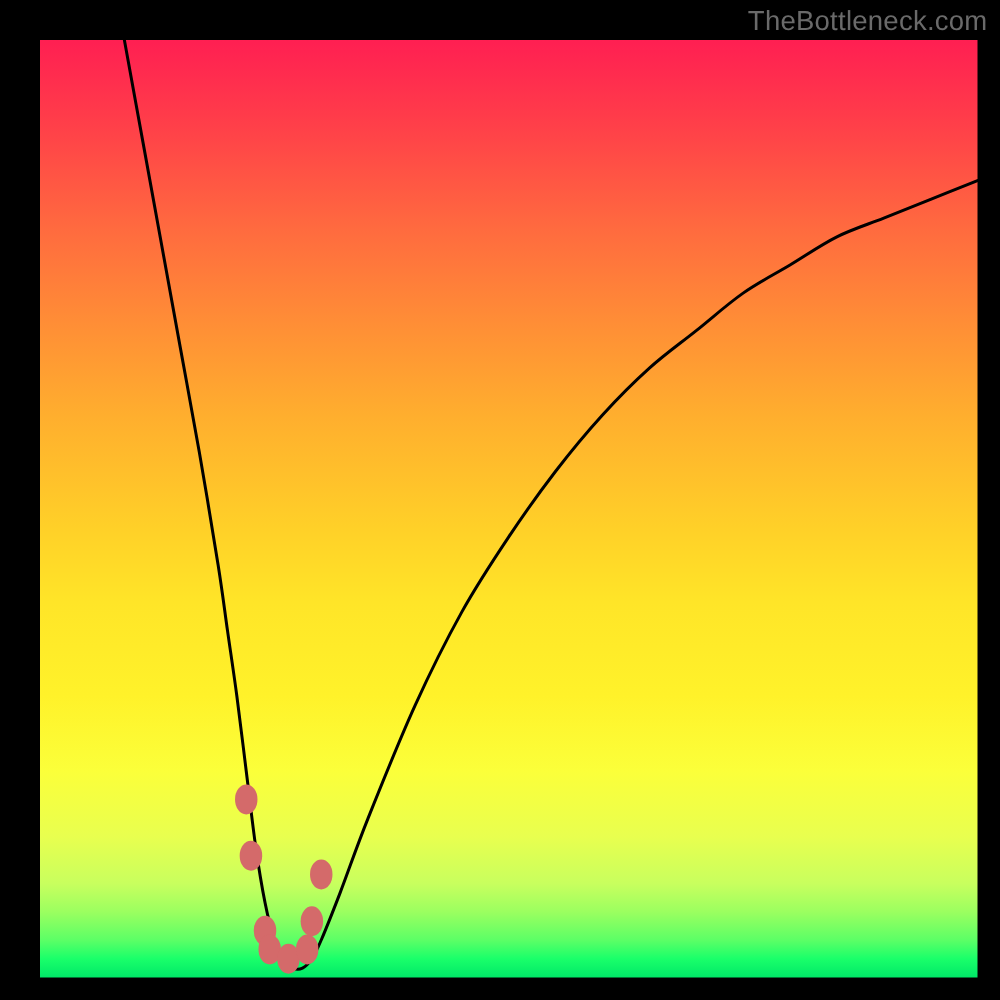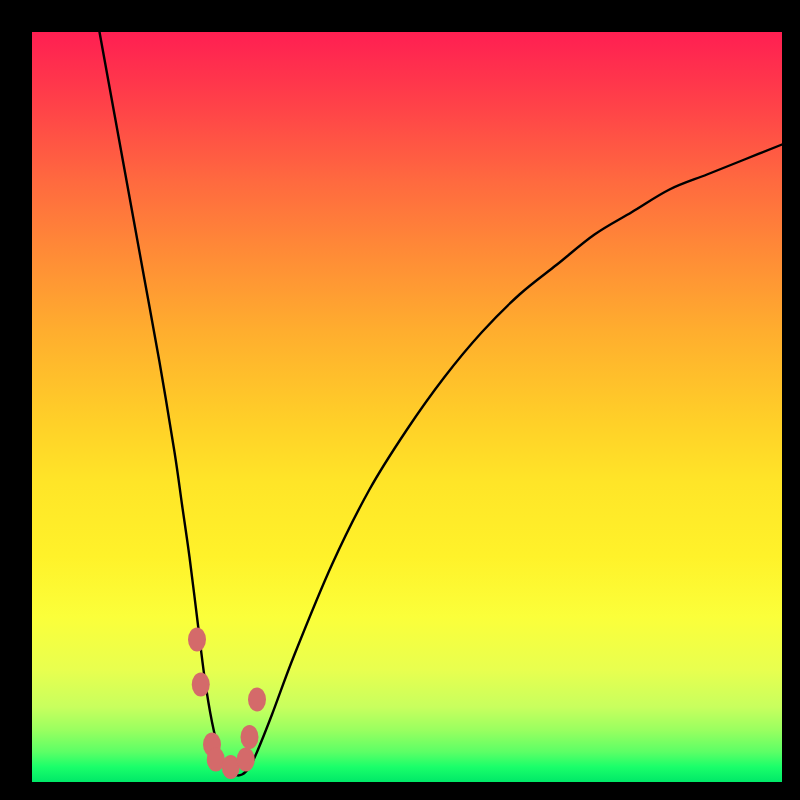--- a/index.html
+++ b/index.html
@@ -76,13 +76,14 @@
           <ellipse cx="168.75" cy="652.50" rx="9" ry="12" fill="#d46a6a"></ellipse>
           <ellipse cx="180.00" cy="712.50" rx="9" ry="12" fill="#d46a6a"></ellipse>
           <ellipse cx="183.75" cy="727.50" rx="9" ry="12" fill="#d46a6a"></ellipse>
           <ellipse cx="198.75" cy="735.00" rx="9" ry="12" fill="#d46a6a"></ellipse>
           <ellipse cx="213.75" cy="727.50" rx="9" ry="12" fill="#d46a6a"></ellipse>
           <ellipse cx="217.50" cy="705.00" rx="9" ry="12" fill="#d46a6a"></ellipse>
           <ellipse cx="225.00" cy="667.50" rx="9" ry="12" fill="#d46a6a"></ellipse>
         </g>
     </svg>
   </div>
+  <div class="watermark">TheBottleneck.com</div>
 </div>
 
 </body></html>

